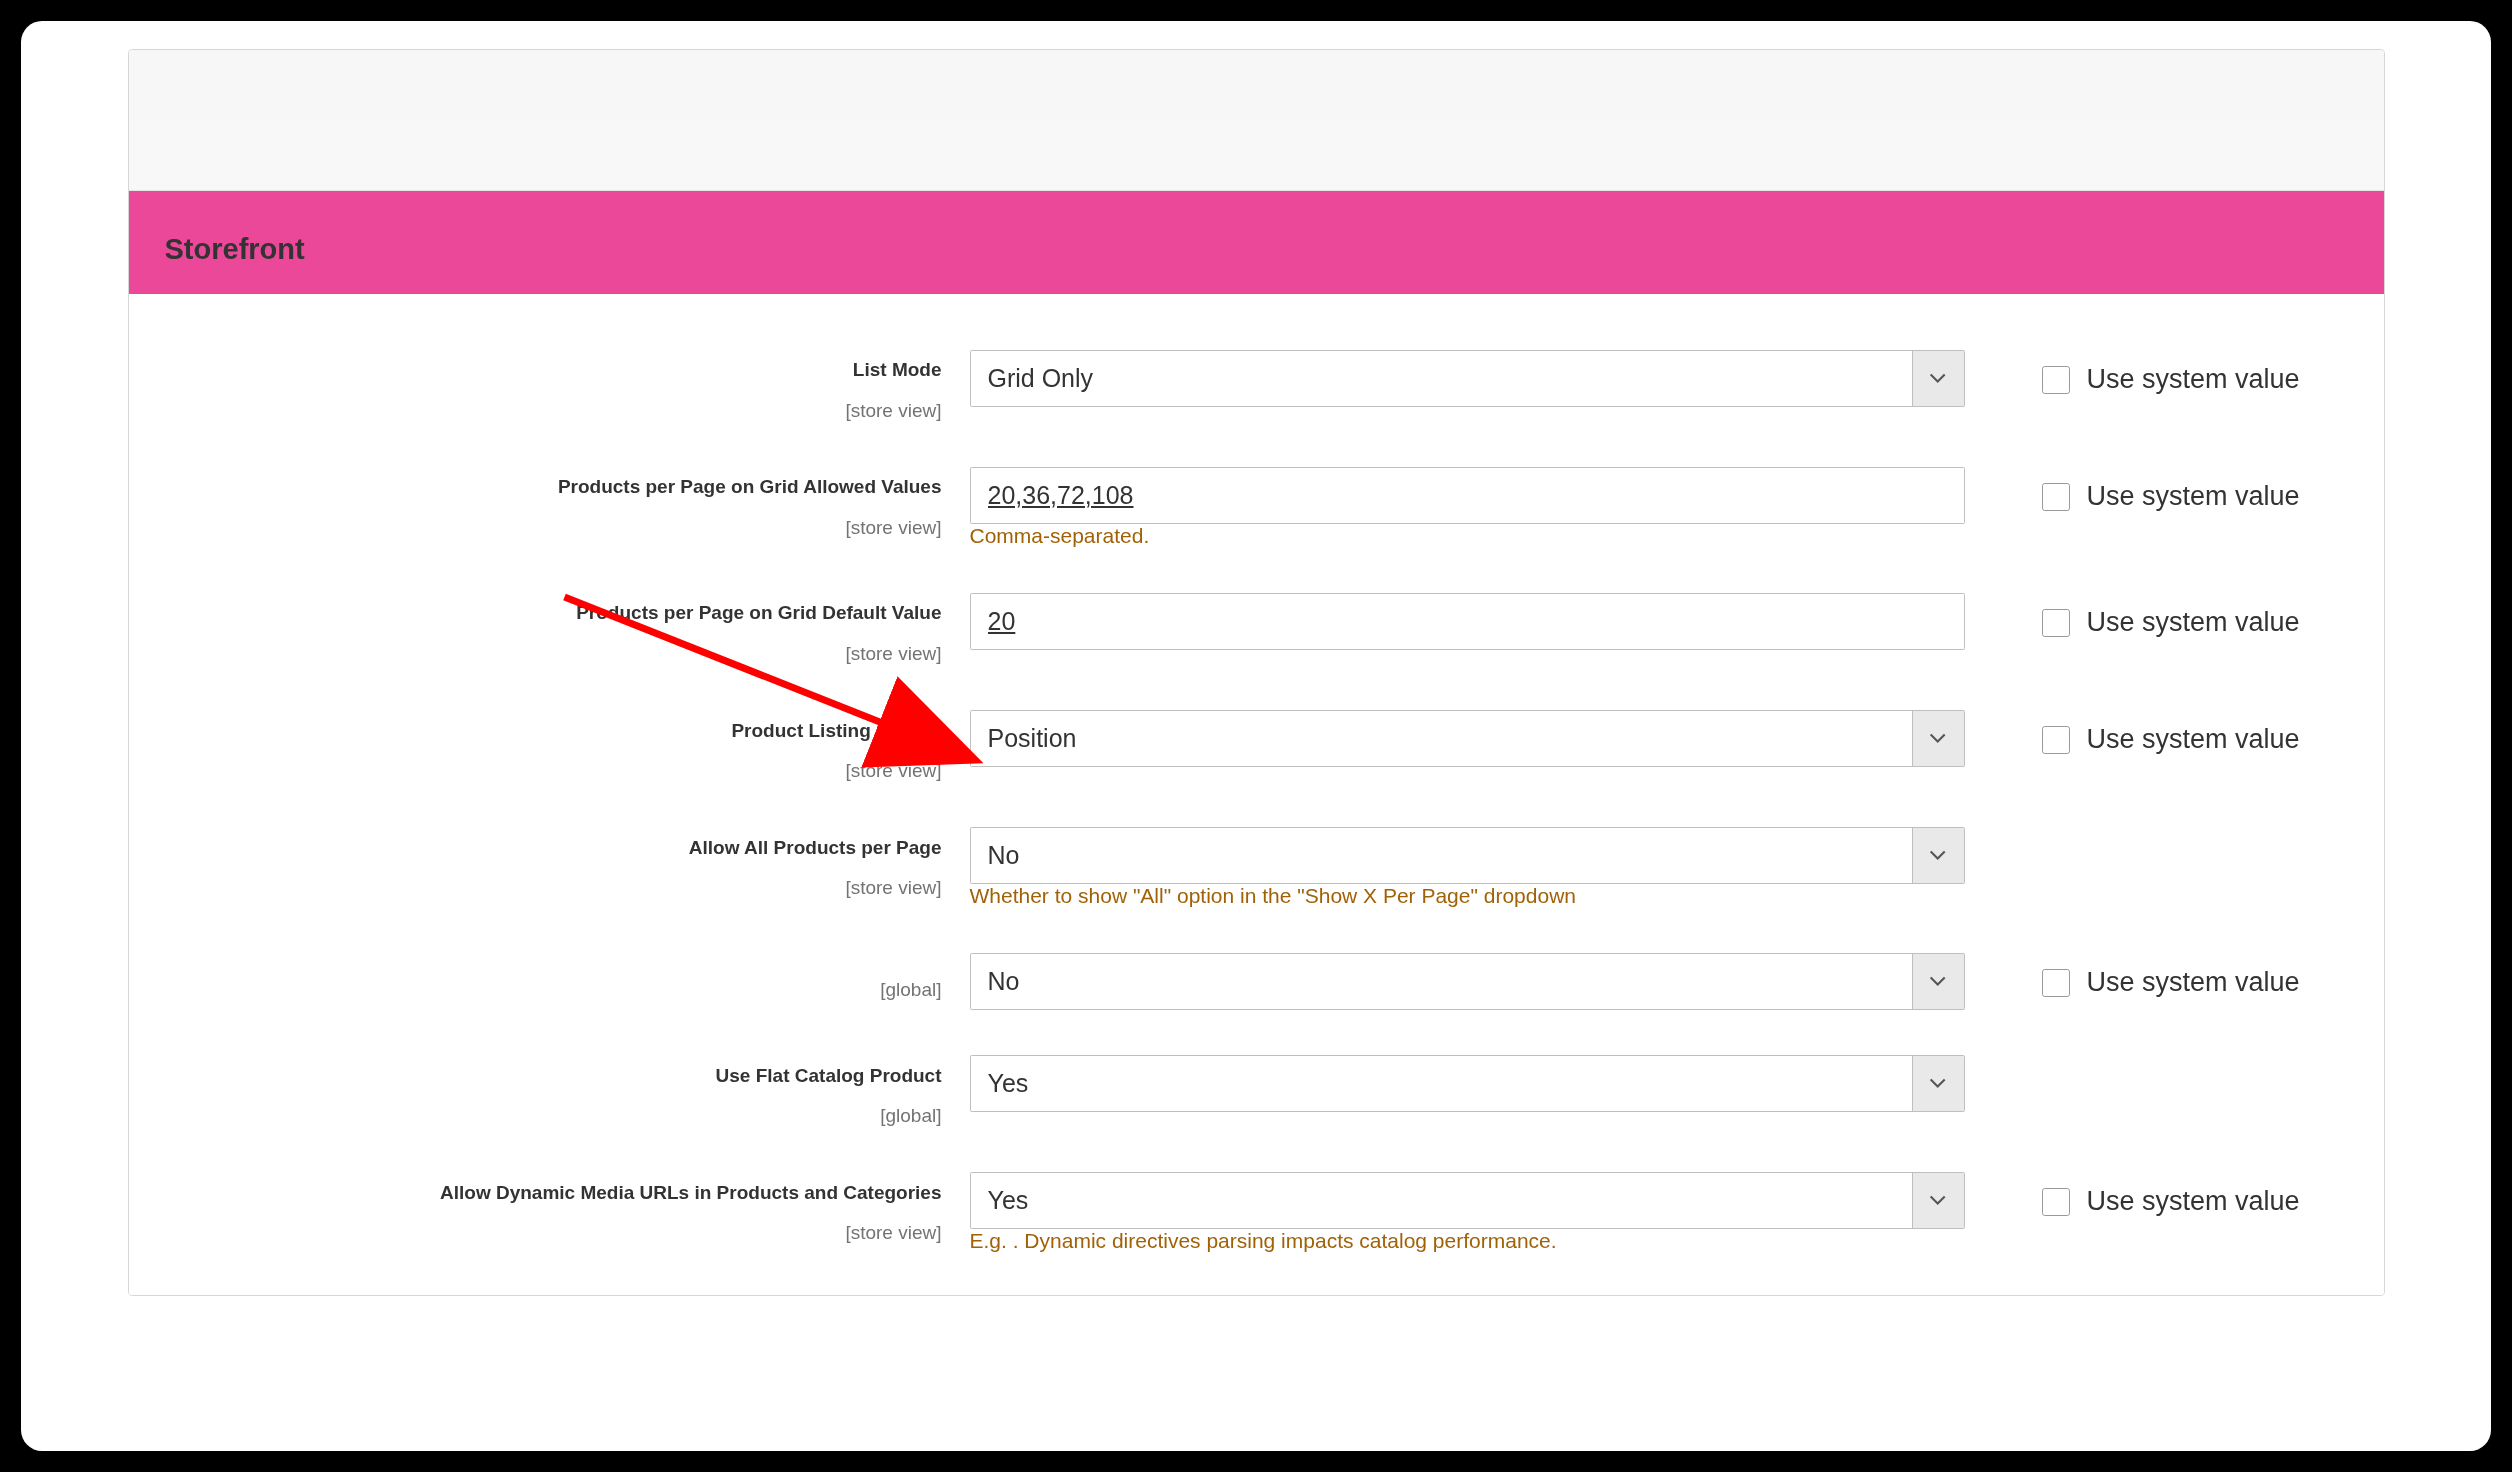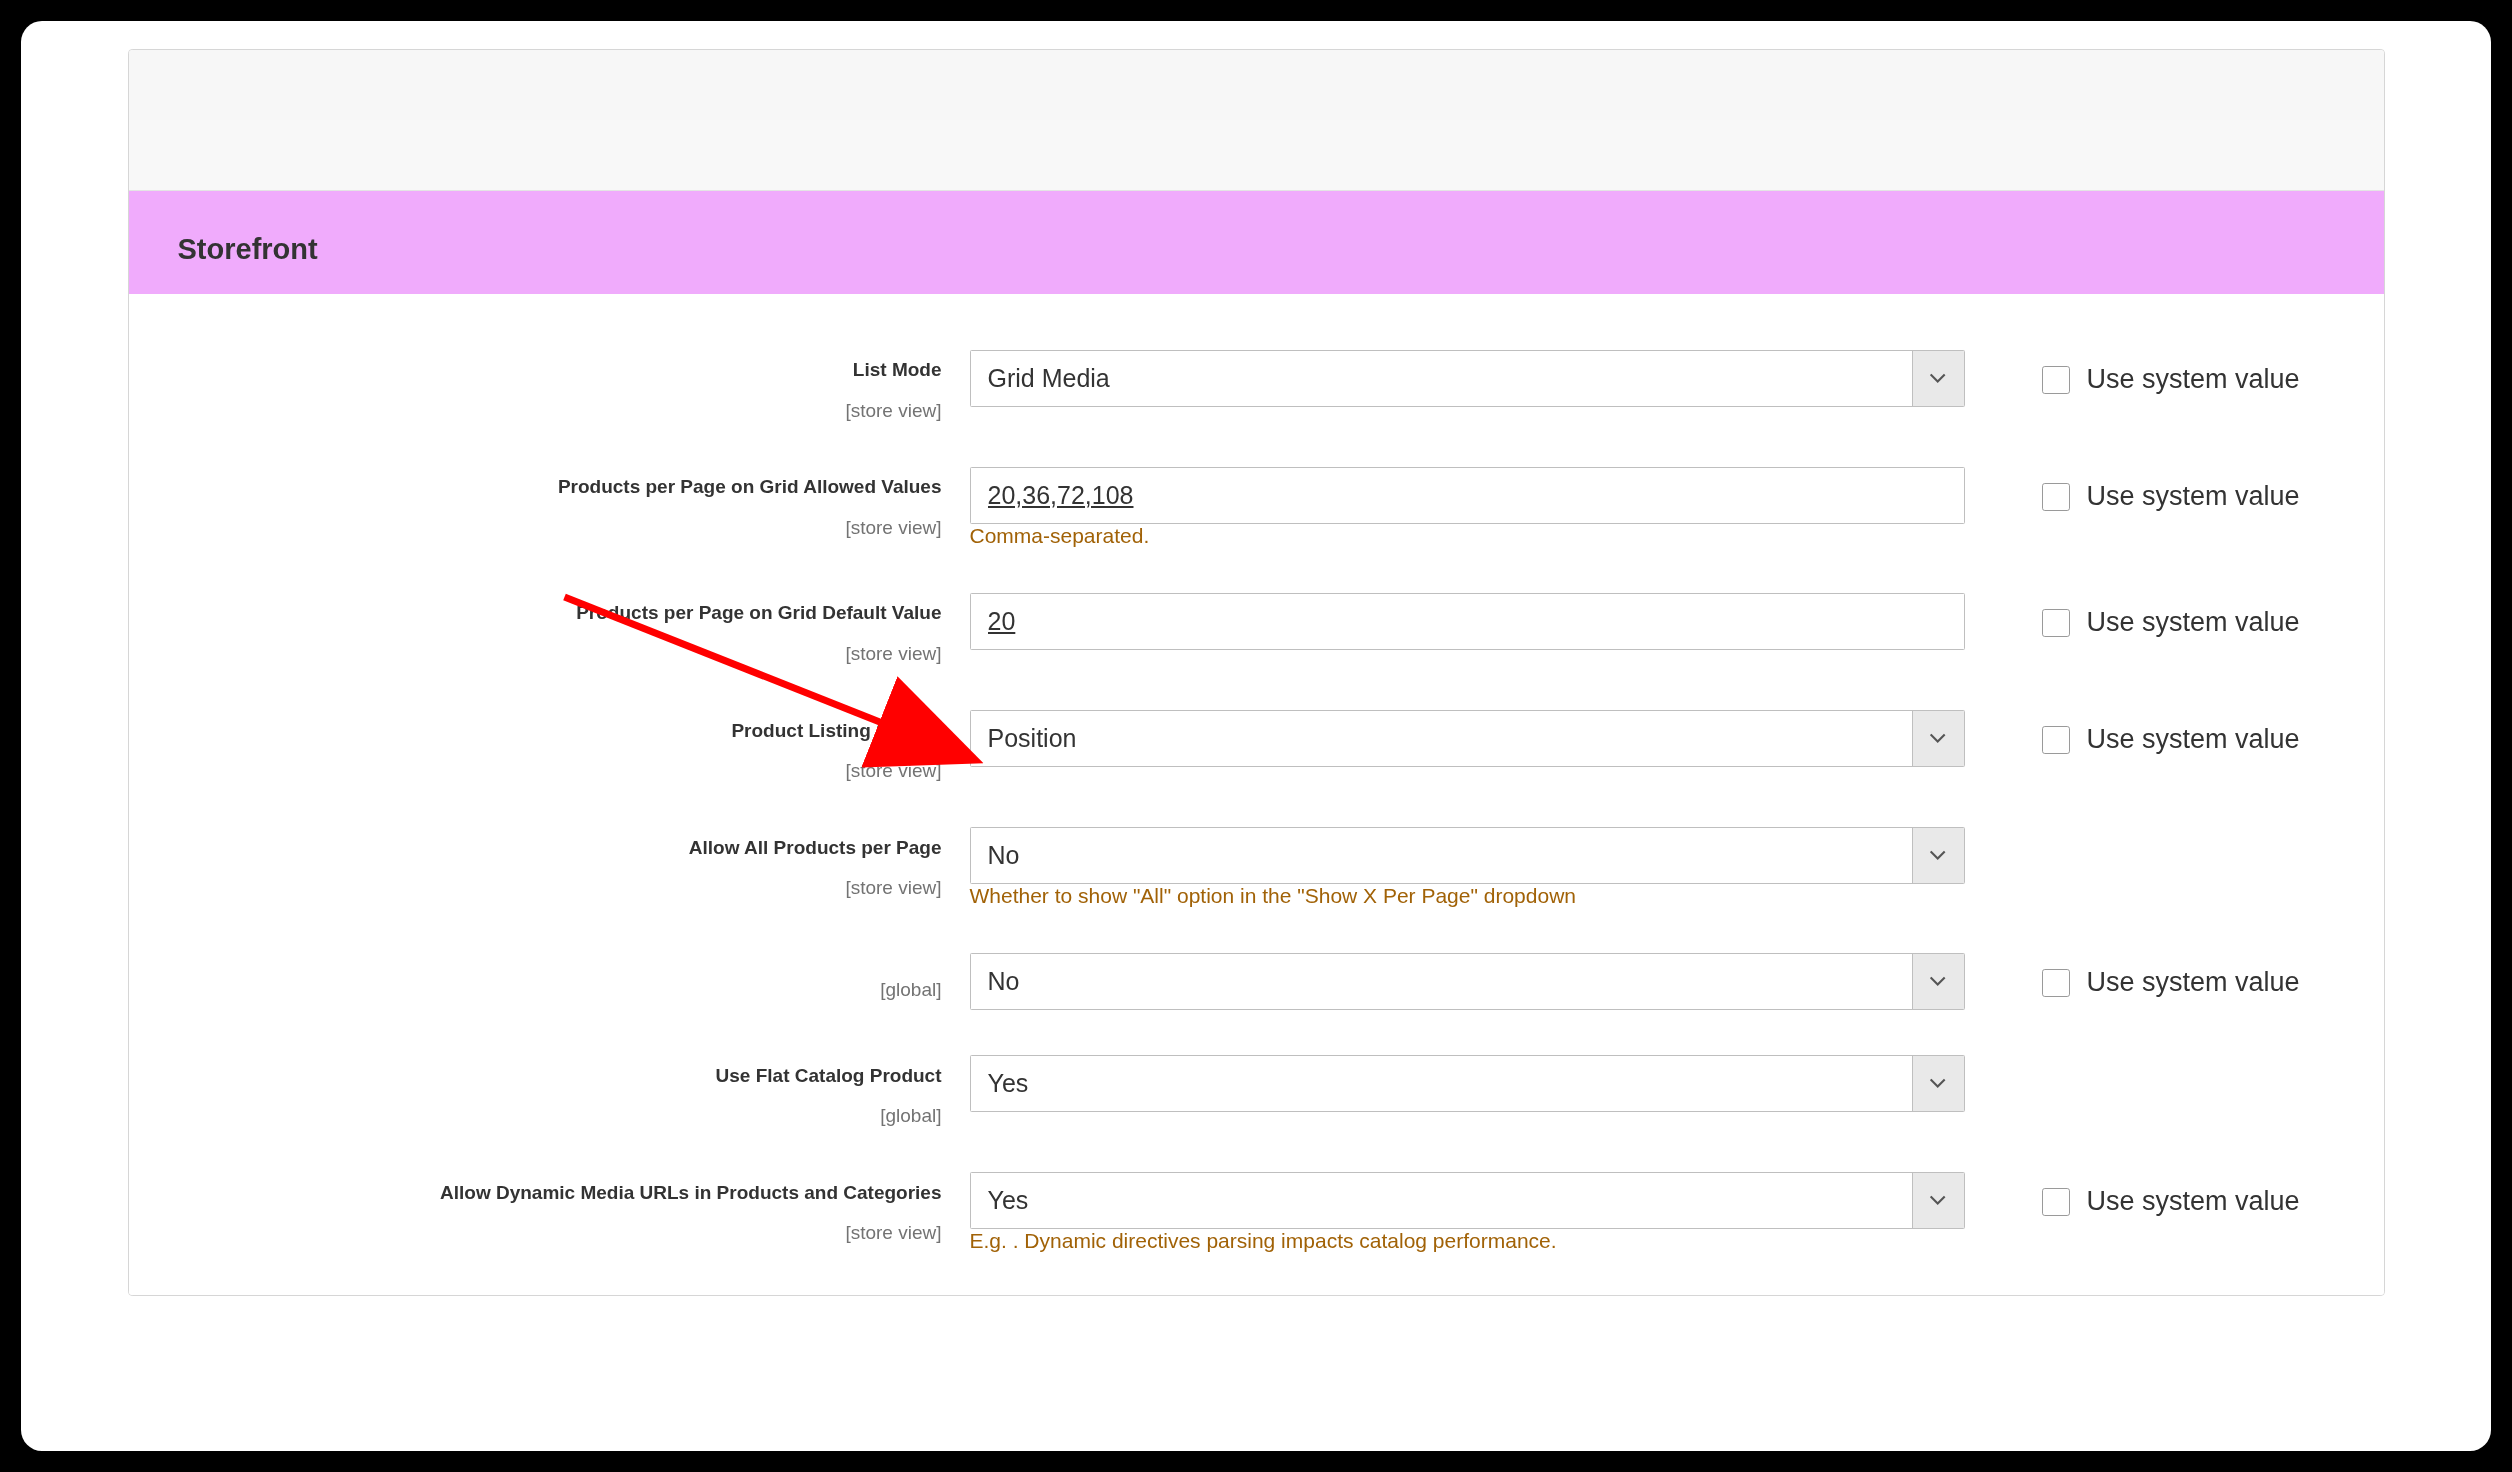--- a/index.html
+++ b/index.html
@@ -33,22 +33,22 @@
   }
   .panel {
     width: 2257px;
     background: #f8f8f8;
     border: 0.7px solid #d6d6d6;
     border-radius: 4.2px;
     overflow: hidden;
     position: relative;
   }
   .panel-header {
-    padding: 42px 49px 28px 49px;
-    background: #f0abfc;
+    padding: 42px 49px 28px 36px;
+    background: #ec4899;
     border-top: 0.7px solid #e4e4e4;
     margin-top: 70px;
   }
   .panel-header h2 {
     font-size: 29px;
     font-weight: 600;
     color: #333;
   }
   .panel-topgap {
     height: 70px;
@@ -170,21 +170,21 @@
 
       <div class="panel-body">
 
         <div class="form-row">
           <div class="label-col">
             <div class="label-main">List Mode</div>
             <div class="label-scope">[store view]</div>
           </div>
           <div class="field-col">
             <div class="select-wrap">
-              <div class="select-value">Grid Media</div>
+              <div class="select-value">Grid Only</div>
               <div class="select-btn">
                 <span>
                   <svg viewBox="0 0 22 14">
                       <path d="M1 2 L11 12 L21 2" fill="none" stroke="#555" stroke-width="3"></path>
                     </svg>
                 </span>
               </div>
             </div>
           </div>
           <div class="syscol">

